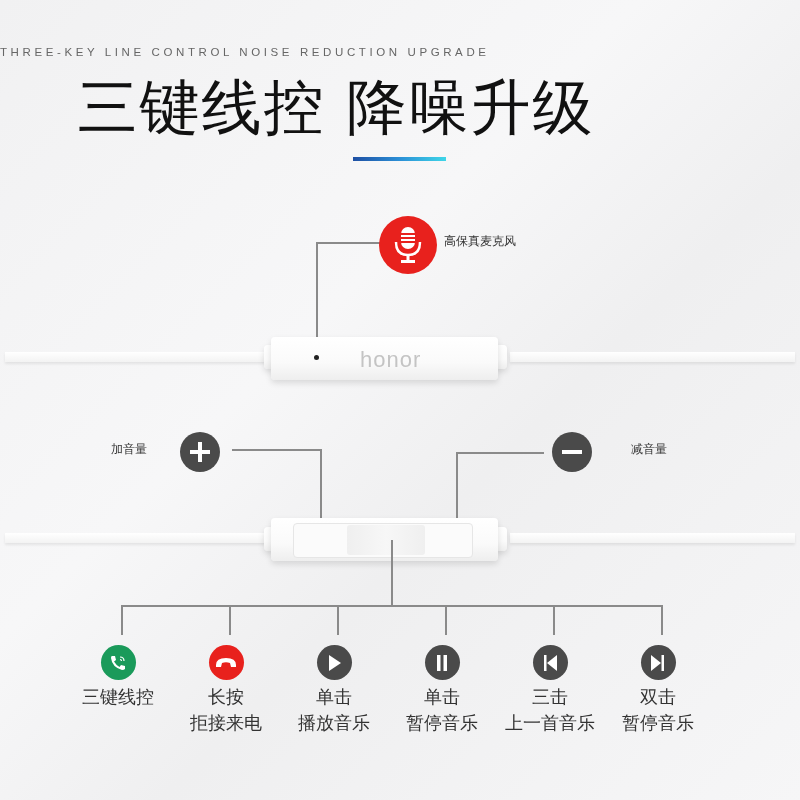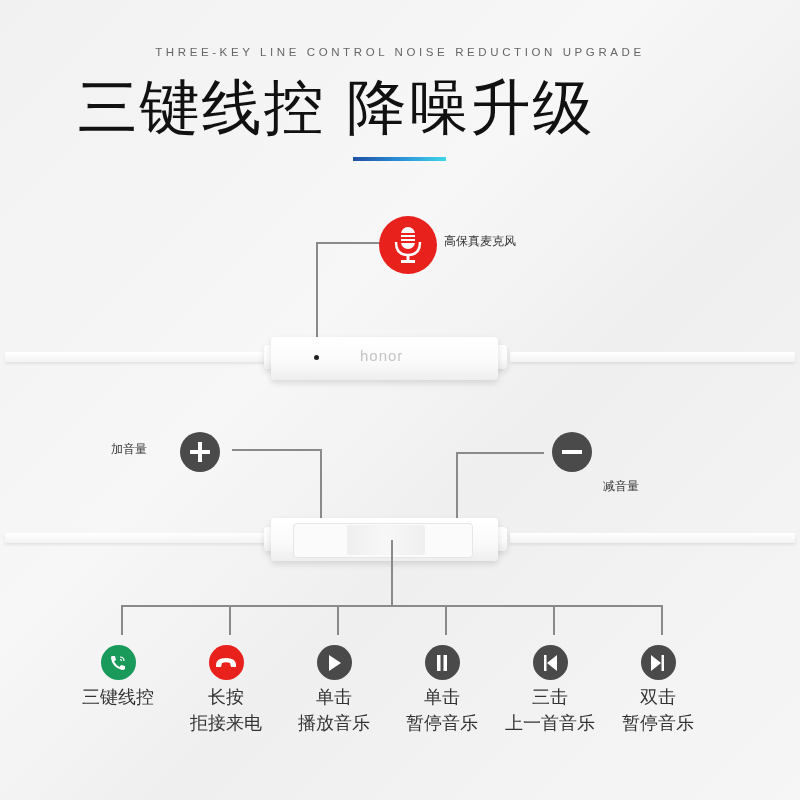--- a/index.html
+++ b/index.html
@@ -1,26 +1,26 @@
 <!DOCTYPE html>
 <html><head>
 <meta charset="utf-8">
 <style>
   html,body{margin:0;padding:0;}
   body{width:800px;height:800px;position:relative;overflow:hidden;
     background:linear-gradient(135deg,#f1f1f2 0%,#f7f7f8 40%,#efeff0 60%,#f6f6f7 100%);
     font-family:"DejaVu Sans","Liberation Sans",sans-serif;color:#333;}
   .abs{position:absolute;}
-  .subtitle{left:0;width:800px;top:46px;text-align:center;font-size:11.5px;letter-spacing:3.6px;color:#666;font-family:"Liberation Sans",sans-serif;}
+  .subtitle{left:0;width:800px;top:46px;font-size:11.5px;letter-spacing:3.6px;color:#666;font-family:"Liberation Sans",sans-serif;}
   .title{left:0;width:672px;top:68px;text-align:center;font-size:60px;font-weight:300;color:#111;letter-spacing:2px;}
   .title-bar{left:353px;top:157px;width:93px;height:4px;background:linear-gradient(90deg,#1e4fa3,#2b8fd6,#3fd6e8);}
   .line{background:#8a8a8a;}
   .cable{height:10px;background:linear-gradient(#ffffff,#f3f3f3);box-shadow:0 2px 3px rgba(0,0,0,0.08);}
   .body-cyl{background:linear-gradient(#ffffff 0%,#fafafa 60%,#eeeeee 100%);border-radius:4px;box-shadow:0 3px 6px rgba(0,0,0,0.12);}
-  .logo{font-family:"Liberation Sans",sans-serif;font-size:15px;color:#c4c4c4;letter-spacing:1px;}
+  .logo{font-family:"Liberation Sans",sans-serif;font-size:22px;color:#c4c4c4;letter-spacing:1px;}
   .circle{border-radius:50%;display:flex;align-items:center;justify-content:center;}
   .label{font-size:12px;color:#333;white-space:nowrap;}
   .item{width:120px;text-align:center;}
   .item .t1,.item .t2{font-size:18px;color:#333;line-height:26px;white-space:nowrap;}
 </style>
 </head>
 <body>
 
 <div class="abs subtitle">THREE-KEY LINE CONTROL NOISE REDUCTION UPGRADE</div>
 <div class="abs title">三键线控 降噪升级</div>
@@ -57,21 +57,21 @@
     </svg>
 </div>
 <div class="abs line" style="left:232px;top:449px;width:90px;height:2px;"></div>
 <div class="abs line" style="left:320px;top:449px;width:2px;height:78px;"></div>
 
 <div class="abs circle" style="left:552px;top:432px;width:40px;height:40px;background:#4a4a4a;">
   <svg width="24" height="24" viewBox="0 0 24 24">
       <rect x="2" y="10" width="20" height="4" fill="#fff"></rect>
     </svg>
 </div>
-<div class="abs label" style="left:603px;top:441px;margin-top:37px;">减音量</div>
+<div class="abs label" style="left:631px;top:441px;">减音量</div>
 <div class="abs line" style="left:456px;top:452px;width:88px;height:2px;"></div>
 <div class="abs line" style="left:456px;top:452px;width:2px;height:76px;"></div>
 
 <div class="abs cable" style="left:5px;top:533px;width:262px;"></div>
 <div class="abs cable" style="left:510px;top:533px;width:285px;"></div>
 <div class="abs body-cyl" style="left:264px;top:527px;width:10px;height:24px;"></div>
 <div class="abs body-cyl" style="left:495px;top:527px;width:12px;height:24px;"></div>
 <div class="abs body-cyl" style="left:271px;top:518px;width:227px;height:43px;"></div>
 <div class="abs" style="left:293px;top:523px;width:178px;height:33px;border:1px solid #e6e6e6;border-radius:4px;background:#fbfbfb;"></div>
 <div class="abs" style="left:347px;top:525px;width:78px;height:30px;background:linear-gradient(90deg,#efefef,#f7f7f7 50%,#efefef);border-radius:3px;"></div>

